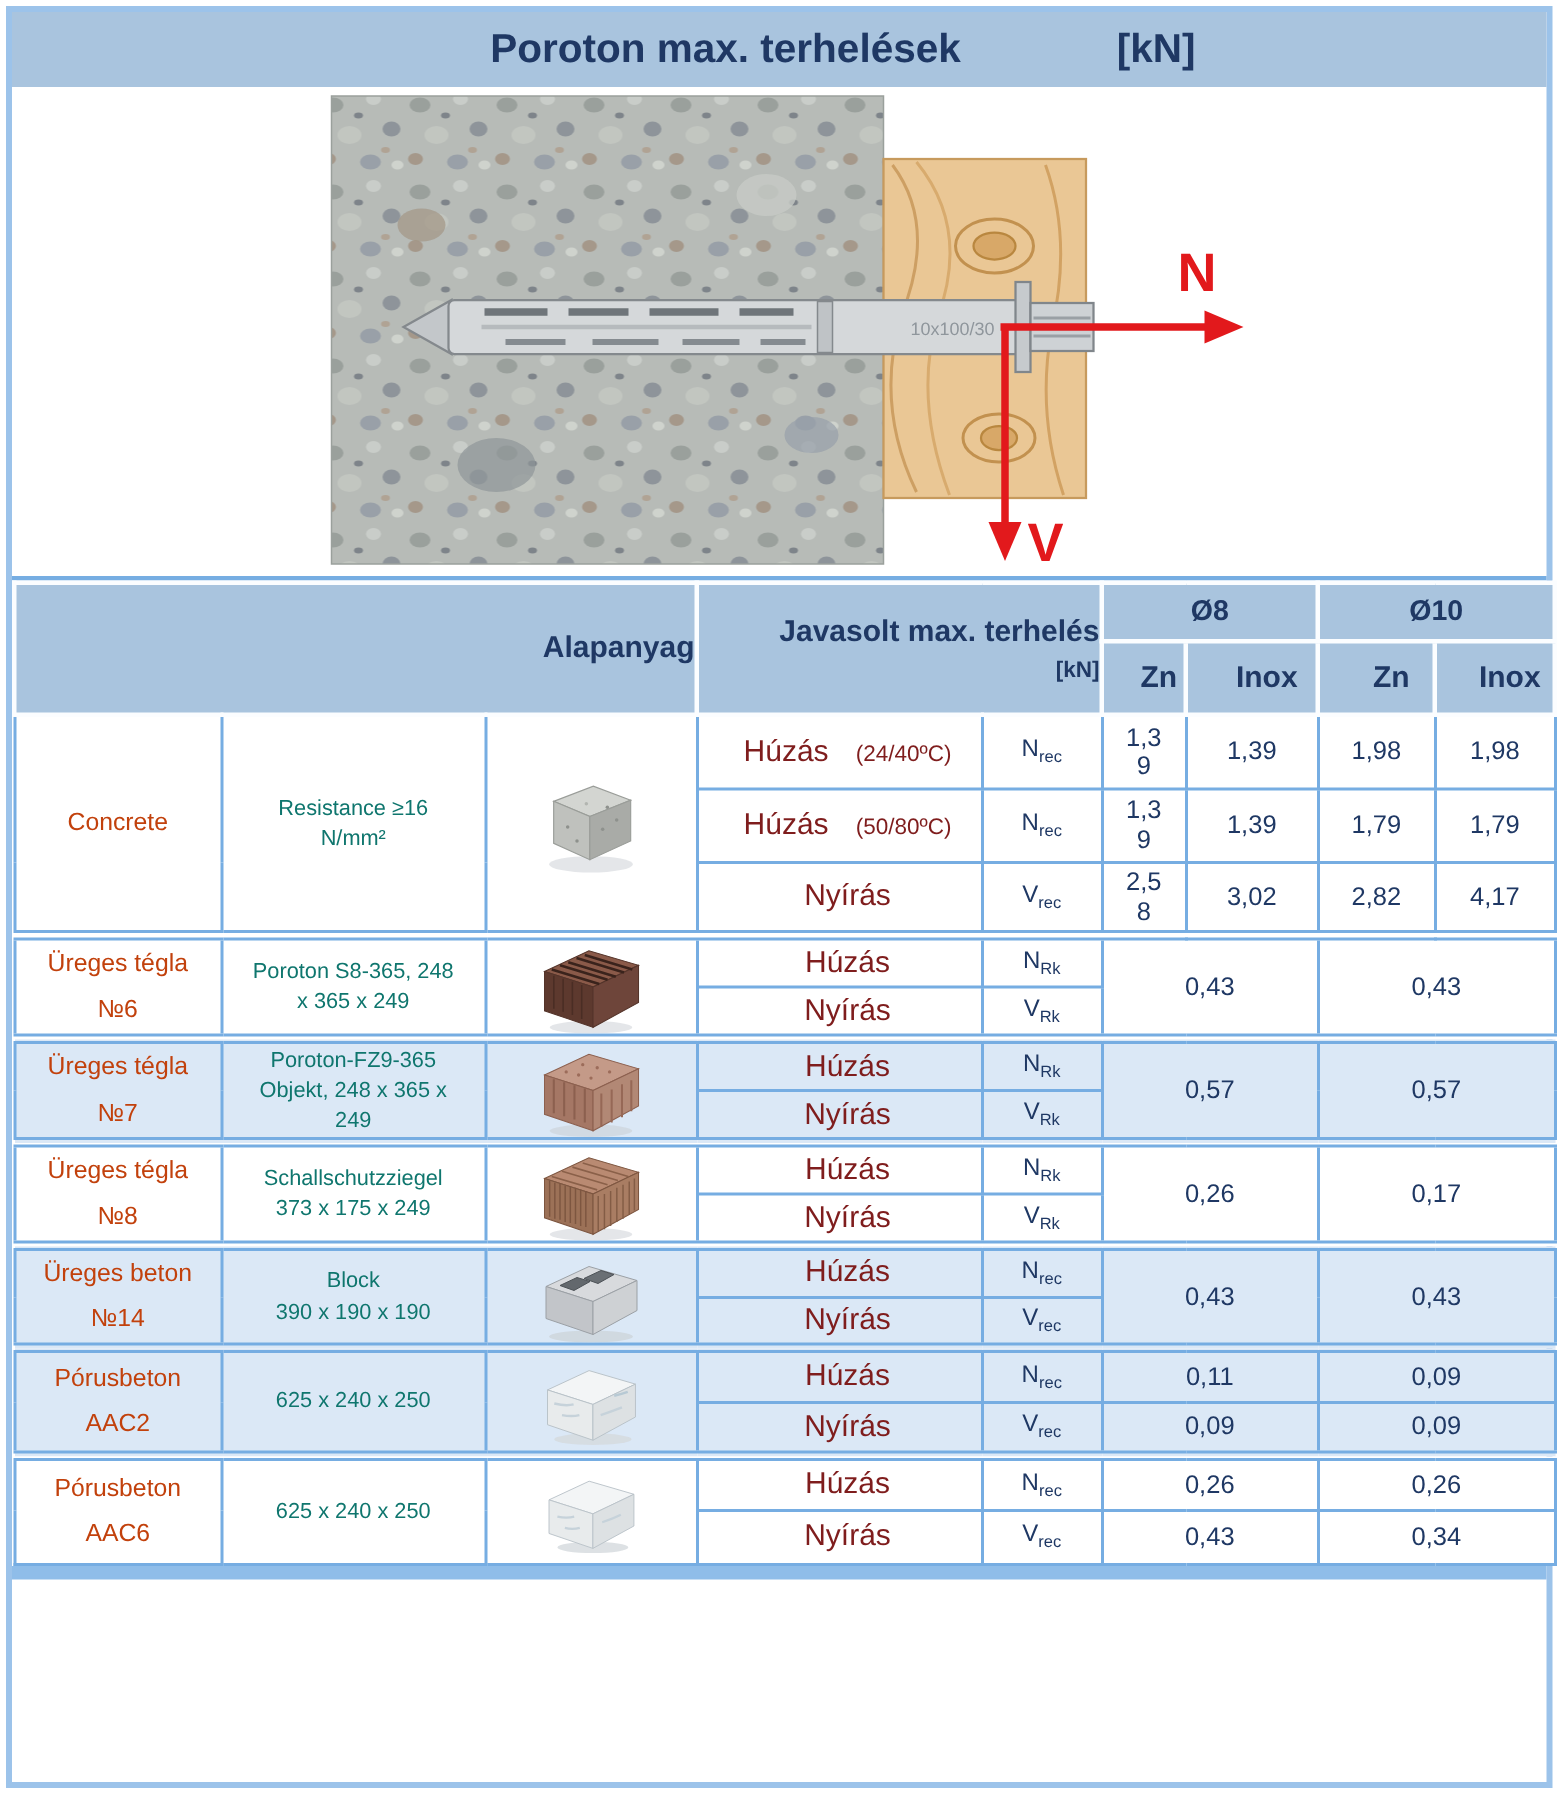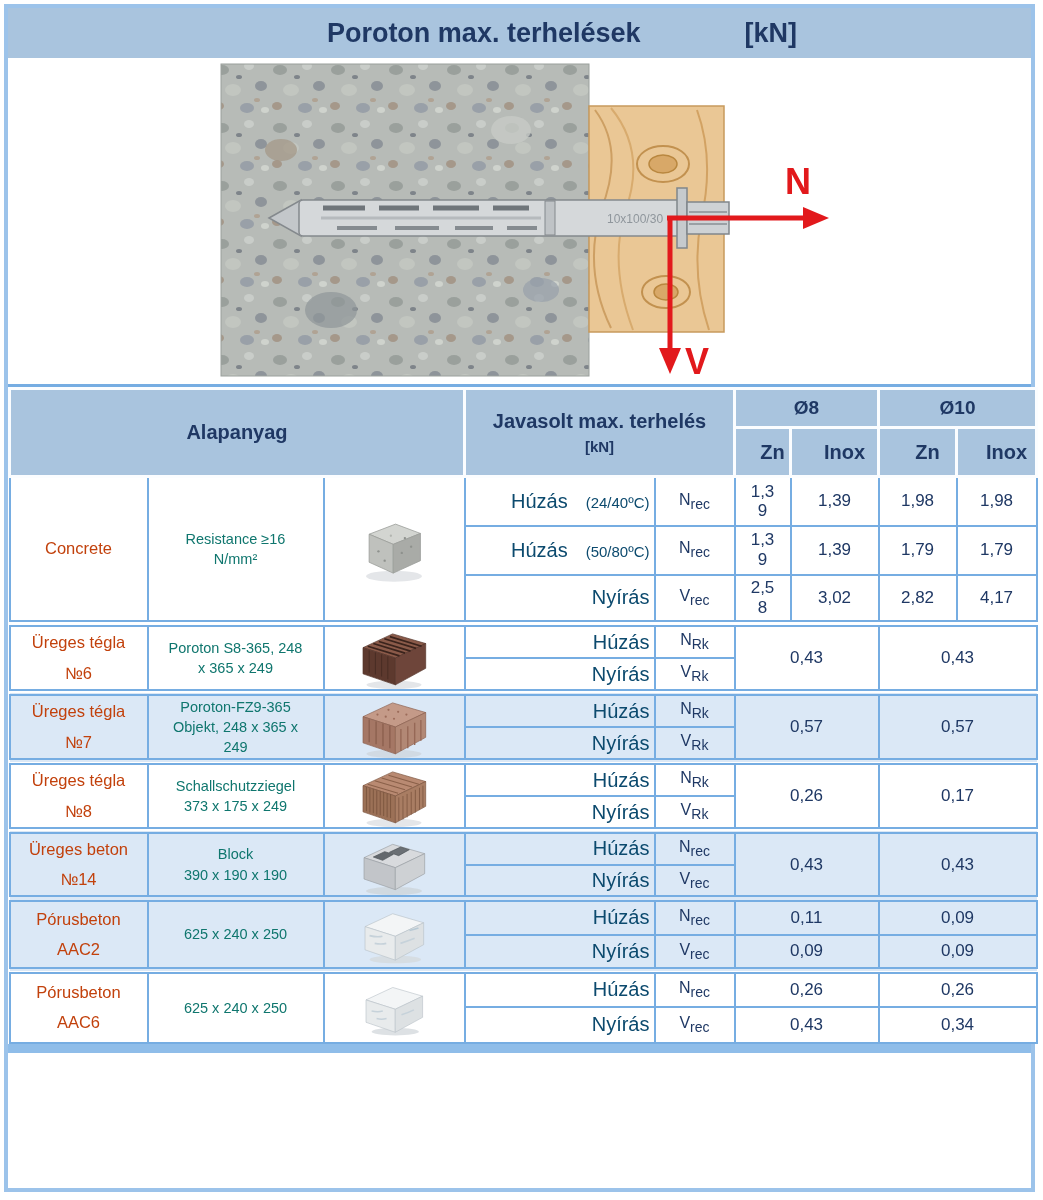--- a/index.html
+++ b/index.html
@@ -17,35 +17,35 @@
   
   .figure { position:relative; height:326px; }
   .figure svg { position:absolute; left:203px; top:2px; }
 
   
   .tablewrap { border-top:3px solid #76ade2; border-bottom:9px solid #8fbde9; }
   table { border-collapse:collapse; table-layout:fixed; width:100%; }
   th { background:#a9c4de; border:3px solid #fbfdff; color:#1f3864; font-weight:bold; vertical-align:middle; text-align:center; padding:0; }
   .h1 th { height:36px; font-size:19px; }
   .h2 th { height:46px; font-size:20px;padding-left:20px; }
-  th.big { font-size:20px; }
+  th.big { font-size:20px;text-align:right; }
   .kn { font-size:15px; margin-top:5px; font-weight:bold; }
   td { border:2px solid #76ade2; color:#1f3864; text-align:center; vertical-align:middle; padding:0 4px; background:#fff; }
   tr.gt td { border-top:7px double #76ade2; }
   tr.shade td { background:#dbe8f6; }
   tr.rc  { height:49px; }
   tr.rg  { height:34px; }
   tr.ra  { height:36px; }
   .mat  { font-size:16.5px; color:#c2410c; line-height:1.3; }
   .mat .code { margin-top:9px; }
   .desc { font-size:14.5px; color:#0f766e; line-height:1.4;margin-top:10px; }
-  .load { text-align:right; padding-left:15px; font-size:20px; color:#0c4a6e; white-space:nowrap; }
+  .load { text-align:center; padding-left:15px; font-size:20px; color:#7f1d1d; white-space:nowrap; }
   .load .note { font-size:15px; margin-left:18px; }
   .sym  { font-size:16px; }
-  .sym sub { font-size:14px; }
+  .sym sub { font-size:11px; }
   .val  { font-size:17px; white-space:pre-line; line-height:1.15; }
   .img svg { display:block; margin:0 auto; }
 </style>
 </head>
 <body>
 
 <div class="page">
 <div class="frame">
 
   <header class="titlebar">

